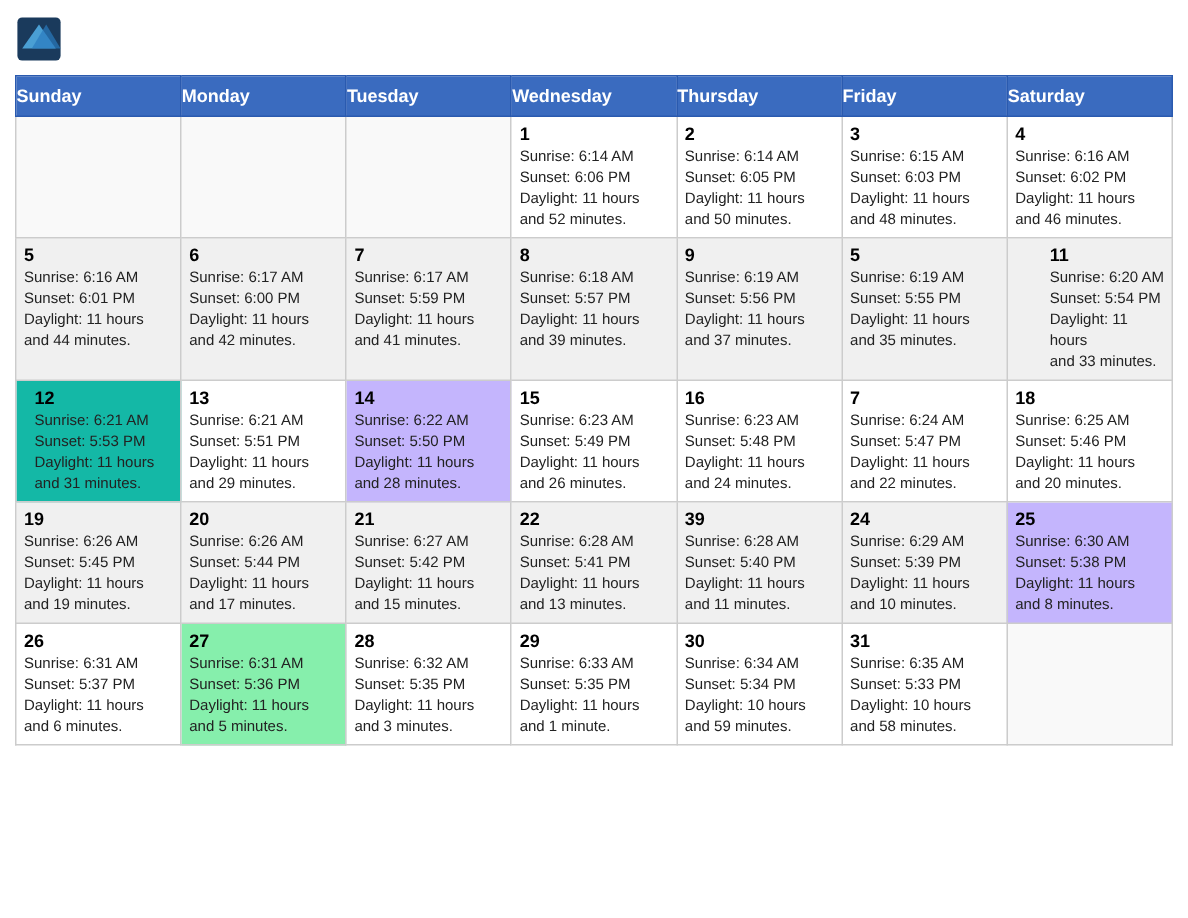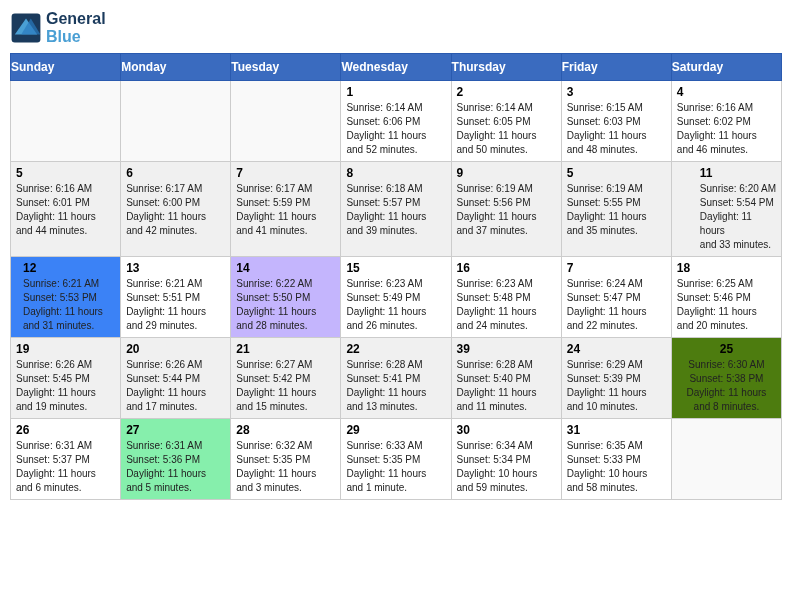--- a/index.html
+++ b/index.html
@@ -88,24 +88,20 @@
 </head>
 <body>
 
 <div class="header-area">
   <div class="logo">
     <svg class="logo-icon" viewBox="0 0 40 40">
       <rect x="2" y="2" width="36" height="36" rx="4" fill="#1a3a5c"></rect>
       <polygon points="20,8 34,28 6,28" fill="#4a9fd4"></polygon>
       <polygon points="26,8 38,28 14,28" fill="#2a7abf" opacity="0.7"></polygon>
     </svg>
-    <div>
-      <div class="logo-text" style="color:#1a3a5c;font-size:16px;font-weight:bold;">General</div>
-      <div class="logo-text" style="color:#4a9fd4;font-size:16px;font-weight:bold;">Blue</div>
-    </div>
   </div>
   <div class="title-area">
     <div class="month-title"></div>
     <div class="location-title"></div>
   </div>
 </div>
 
 <table class="calendar-table">
   <thead>
     <tr>
@@ -197,21 +193,21 @@
         </td>
         <td style="background: rgb(240, 240, 240); padding-left: 28px;">
           <div class="day-number">11</div>
           <div class="day-info" style="white-space: pre-line;">Sunrise: 6:20 AM
 Sunset: 5:54 PM
 Daylight: 11 hours
 and 33 minutes.</div>
         </td>
       </tr>
       <tr>
-        <td style="background: #3b82f6; padding-left: 12px;">
+        <td style="background: #14b8a6; padding-left: 12px;">
           <div class="day-number">12</div>
           <div class="day-info" style="white-space: pre-line;">Sunrise: 6:21 AM
 Sunset: 5:53 PM
 Daylight: 11 hours
 and 31 minutes.</div>
         </td>
         <td style="background: rgb(255, 255, 255);">
           <div class="day-number">13</div>
           <div class="day-info" style="white-space: pre-line;">Sunrise: 6:21 AM
 Sunset: 5:51 PM
@@ -290,21 +286,21 @@
 Daylight: 11 hours
 and 11 minutes.</div>
         </td>
         <td style="background: rgb(240, 240, 240);">
           <div class="day-number">24</div>
           <div class="day-info" style="white-space: pre-line;">Sunrise: 6:29 AM
 Sunset: 5:39 PM
 Daylight: 11 hours
 and 10 minutes.</div>
         </td>
-        <td style="background: #4d7c0f; text-align: center;">
+        <td style="background: #c4b5fd;">
           <div class="day-number">25</div>
           <div class="day-info" style="white-space: pre-line;">Sunrise: 6:30 AM
 Sunset: 5:38 PM
 Daylight: 11 hours
 and 8 minutes.</div>
         </td>
       </tr>
       <tr>
         <td style="background: rgb(255, 255, 255);">
           <div class="day-number">26</div>

